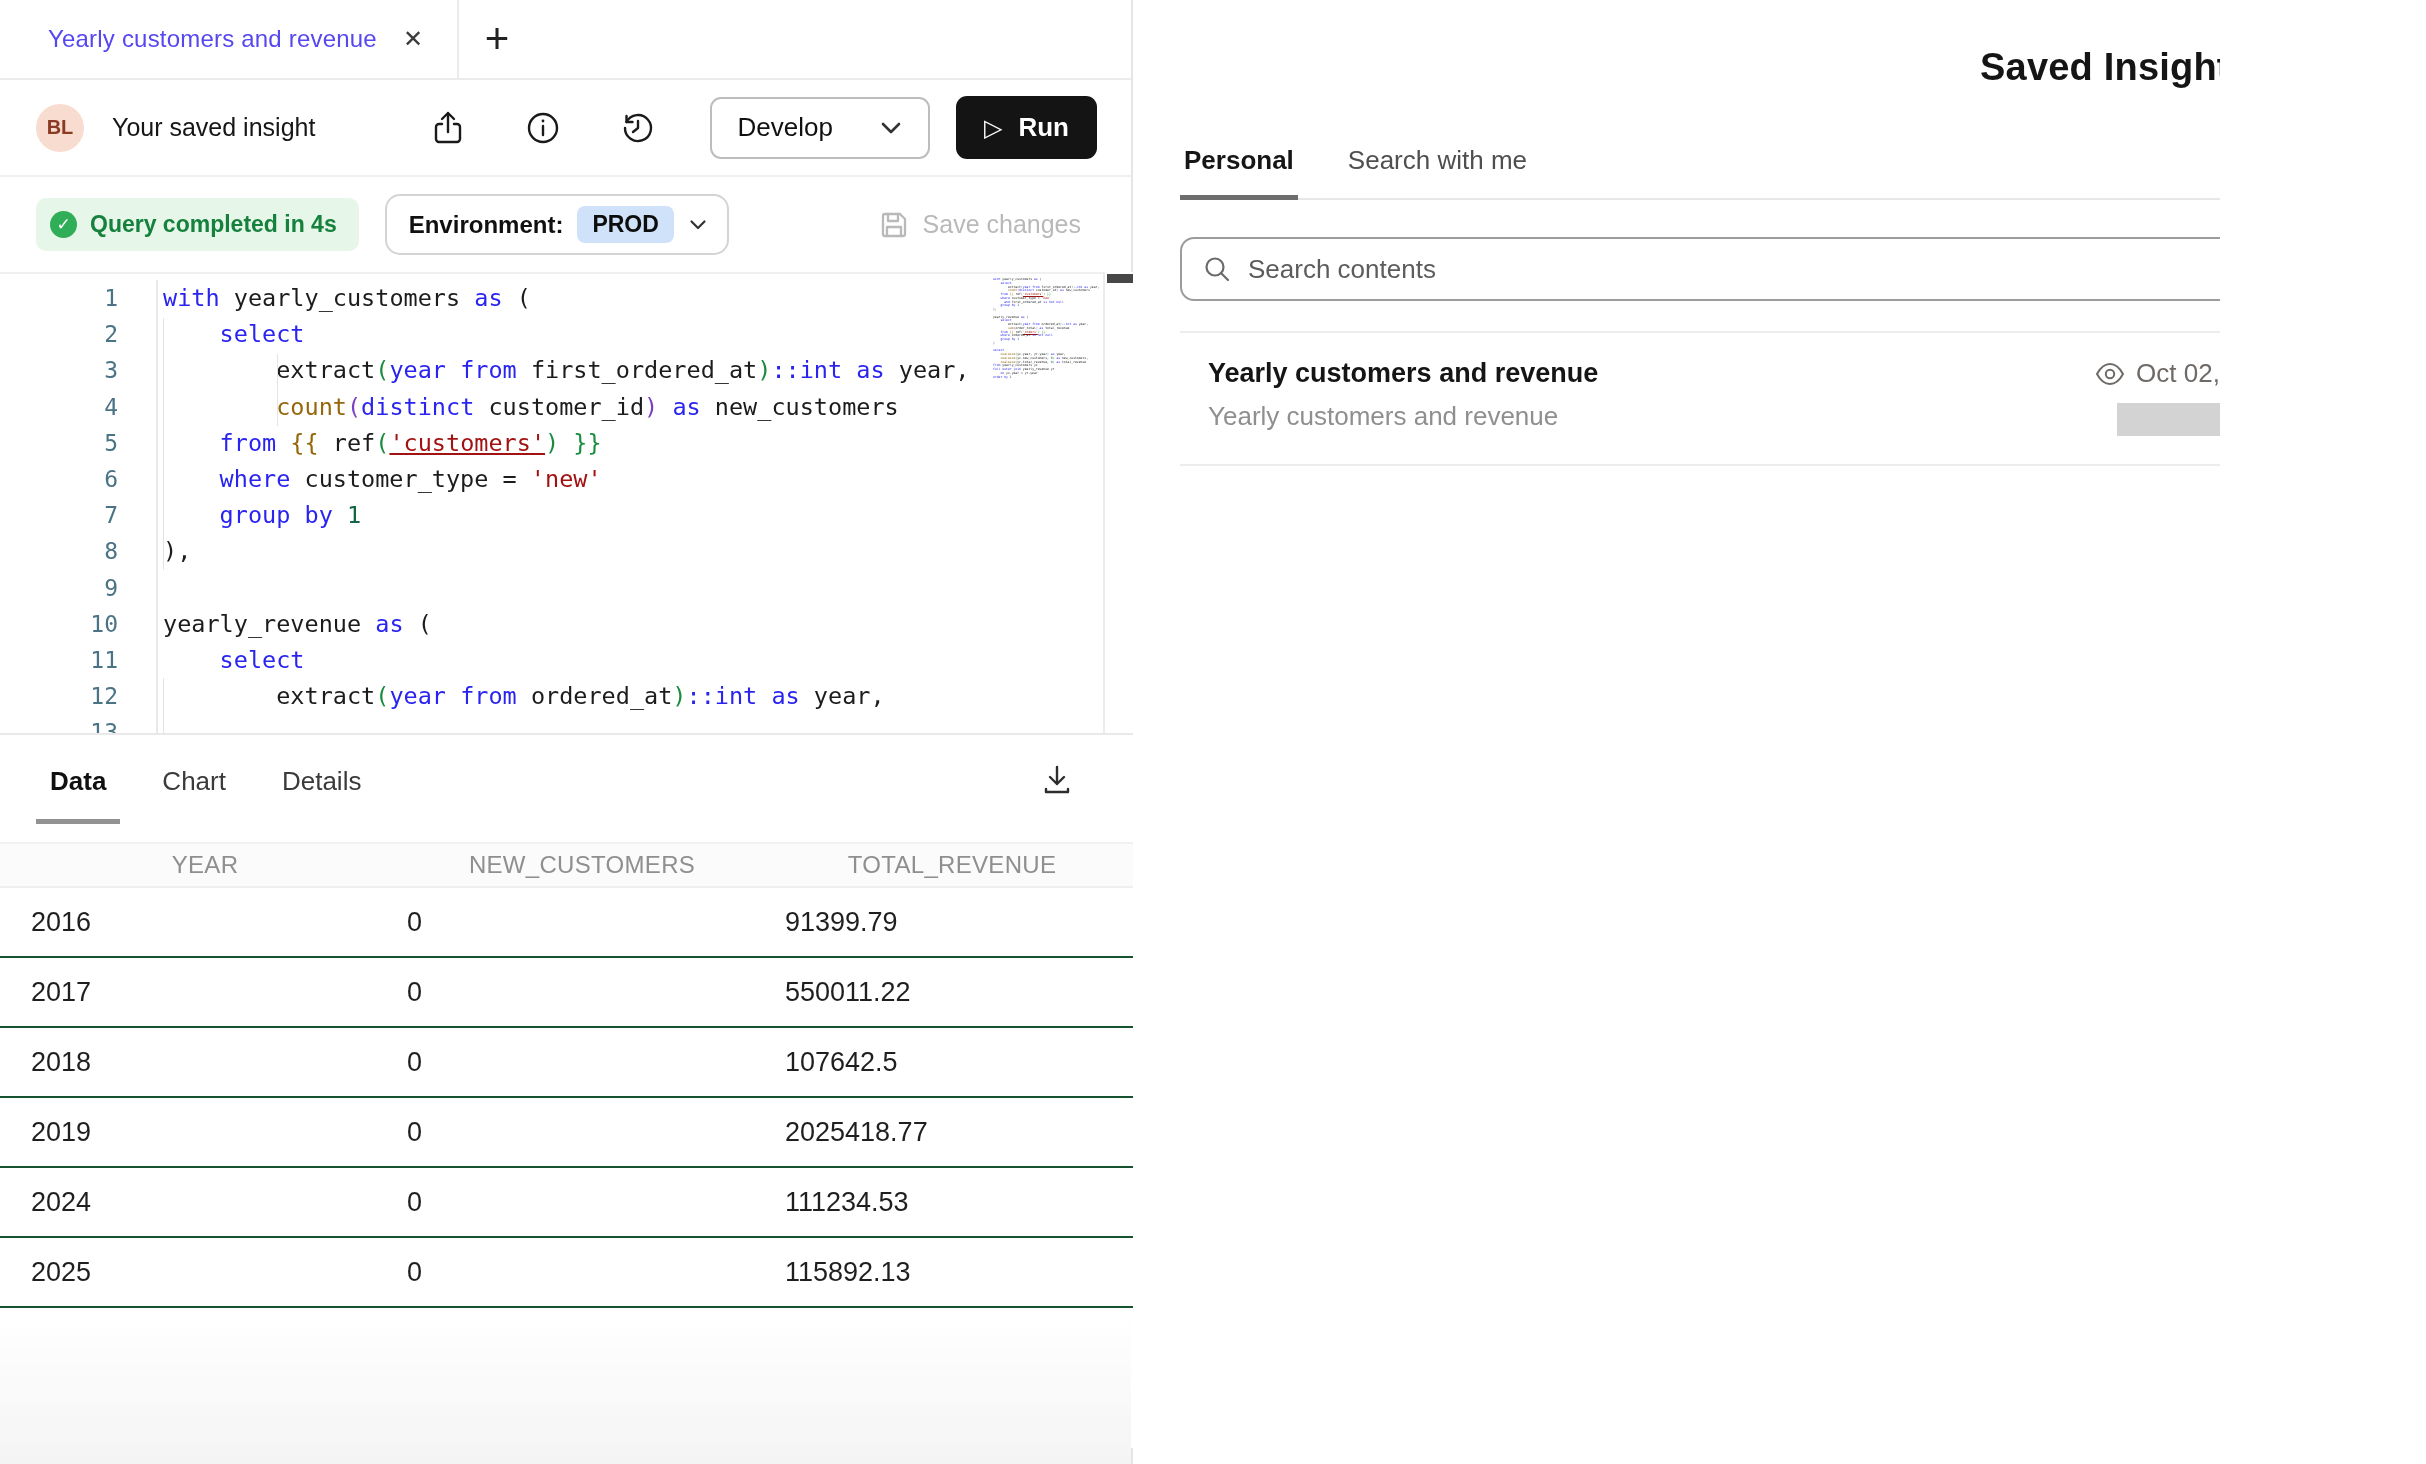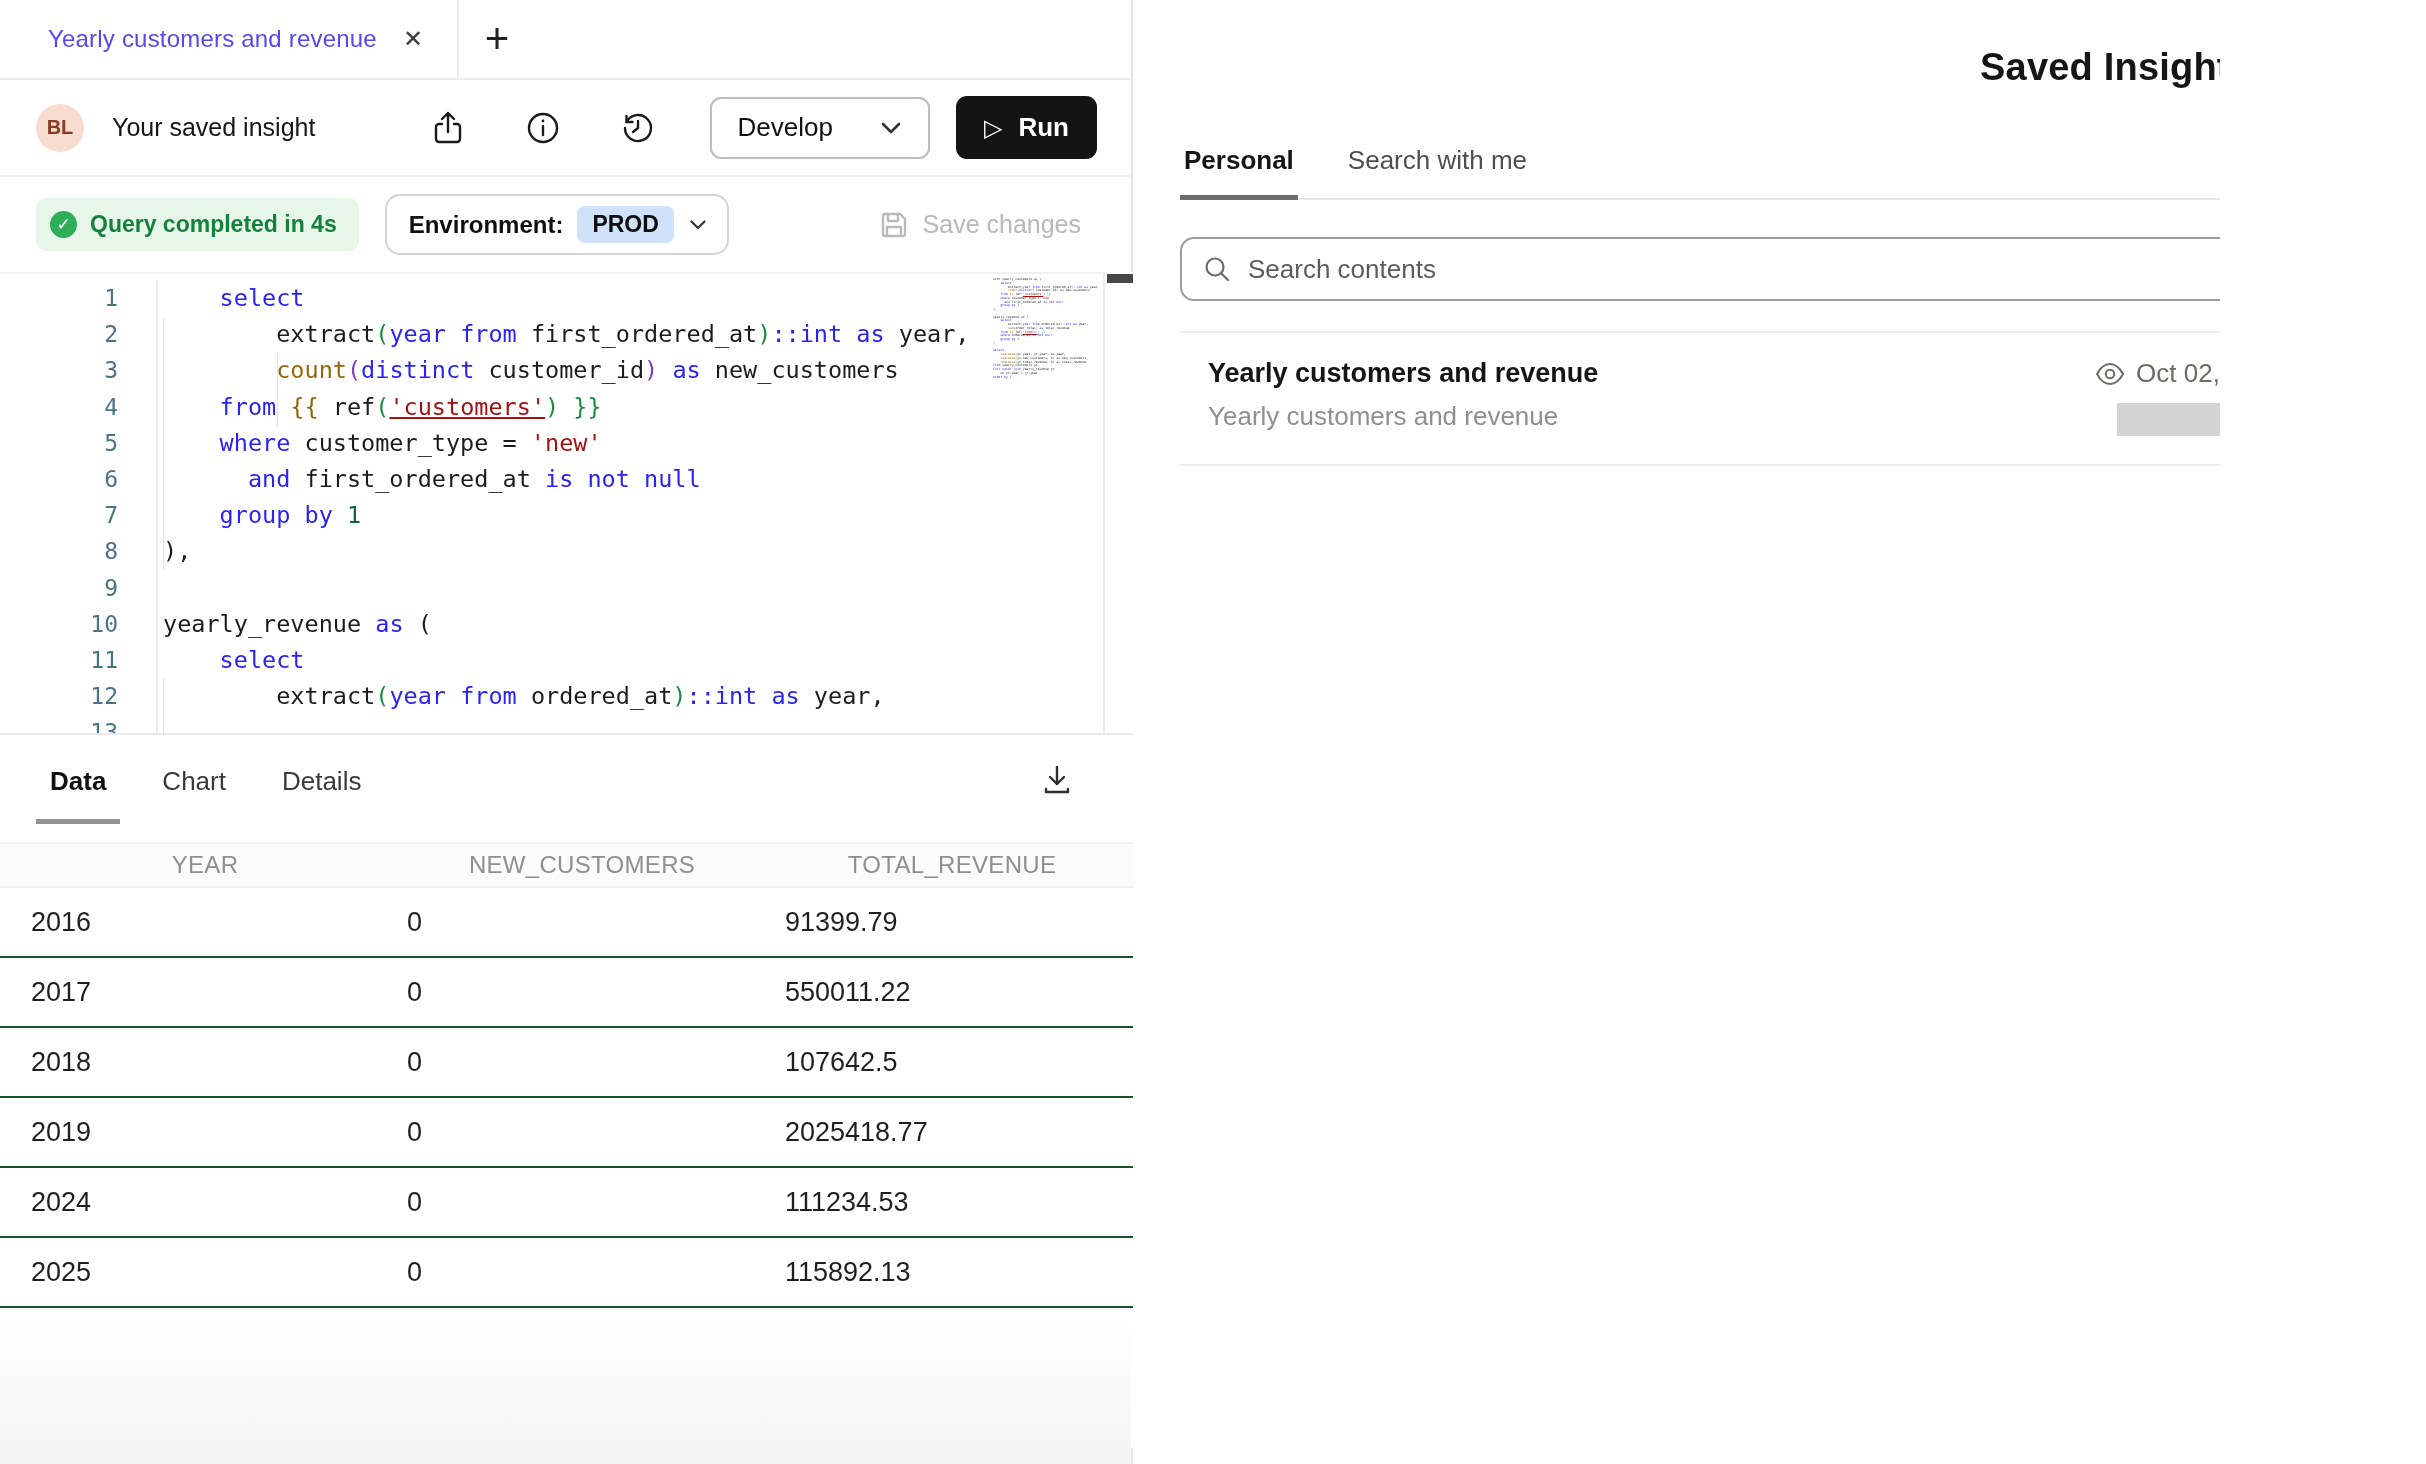--- a/index.html
+++ b/index.html
@@ -180,26 +180,26 @@
           <div class="ln">6</div>
           <div class="ln">7</div>
           <div class="ln">8</div>
           <div class="ln">9</div>
           <div class="ln">10</div>
           <div class="ln">11</div>
           <div class="ln">12</div>
           <div class="ln">13</div>
         </div>
       <div class="code-area">
+          <div class="cl"><span class="tk-kw">with </span><span class="tk-pl">yearly_customers </span><span class="tk-kw">as </span><span class="tk-pl">(</span></div>
           <div class="cl"><span class="tk-pl">    </span><span class="tk-kw">select</span></div>
           <div class="cl"><span class="tk-pl">        extract</span><span class="tk-brg">(</span><span class="tk-kw">year from </span><span class="tk-pl">first_ordered_at</span><span class="tk-brg">)</span><span class="tk-kw">::int as </span><span class="tk-pl">year,</span></div>
           <div class="cl"><span class="tk-pl">        </span><span class="tk-fn">count</span><span class="tk-brp">(</span><span class="tk-kw">distinct </span><span class="tk-pl">customer_id</span><span class="tk-brp">)</span><span class="tk-kw"> as </span><span class="tk-pl">new_customers</span></div>
           <div class="cl"><span class="tk-pl">    </span><span class="tk-kw">from </span><span class="tk-jinja">{{ </span><span class="tk-pl">ref</span><span class="tk-brg">(</span><span class="tk-lnk">'customers'</span><span class="tk-brg">)</span><span class="tk-pl"> </span><span class="tk-brg">}}</span></div>
           <div class="cl"><span class="tk-pl">    </span><span class="tk-kw">where </span><span class="tk-pl">customer_type = </span><span class="tk-str">'new'</span></div>
-          <div class="cl"><span class="tk-pl">      </span><span class="tk-kw">and </span><span class="tk-pl">first_ordered_at </span><span class="tk-kw">is not null</span></div>
           <div class="cl"><span class="tk-pl">    </span><span class="tk-kw">group by </span><span class="tk-num">1</span></div>
           <div class="cl"><span class="tk-pl">),</span></div>
           <div class="cl">&nbsp;</div>
           <div class="cl"><span class="tk-pl">yearly_revenue </span><span class="tk-kw">as </span><span class="tk-pl">(</span></div>
           <div class="cl"><span class="tk-pl">    </span><span class="tk-kw">select</span></div>
           <div class="cl"><span class="tk-pl">        extract</span><span class="tk-brg">(</span><span class="tk-kw">year from </span><span class="tk-pl">ordered_at</span><span class="tk-brg">)</span><span class="tk-kw">::int as </span><span class="tk-pl">year,</span></div>
         </div>
       <div class="indent-guide" style="left:163px; top:44px; height:252px;"></div>
       <div class="indent-guide" style="left:277px; top:80px; height:72px;"></div>
       <div class="indent-guide" style="left:163px; top:404px; height:57px;"></div>

